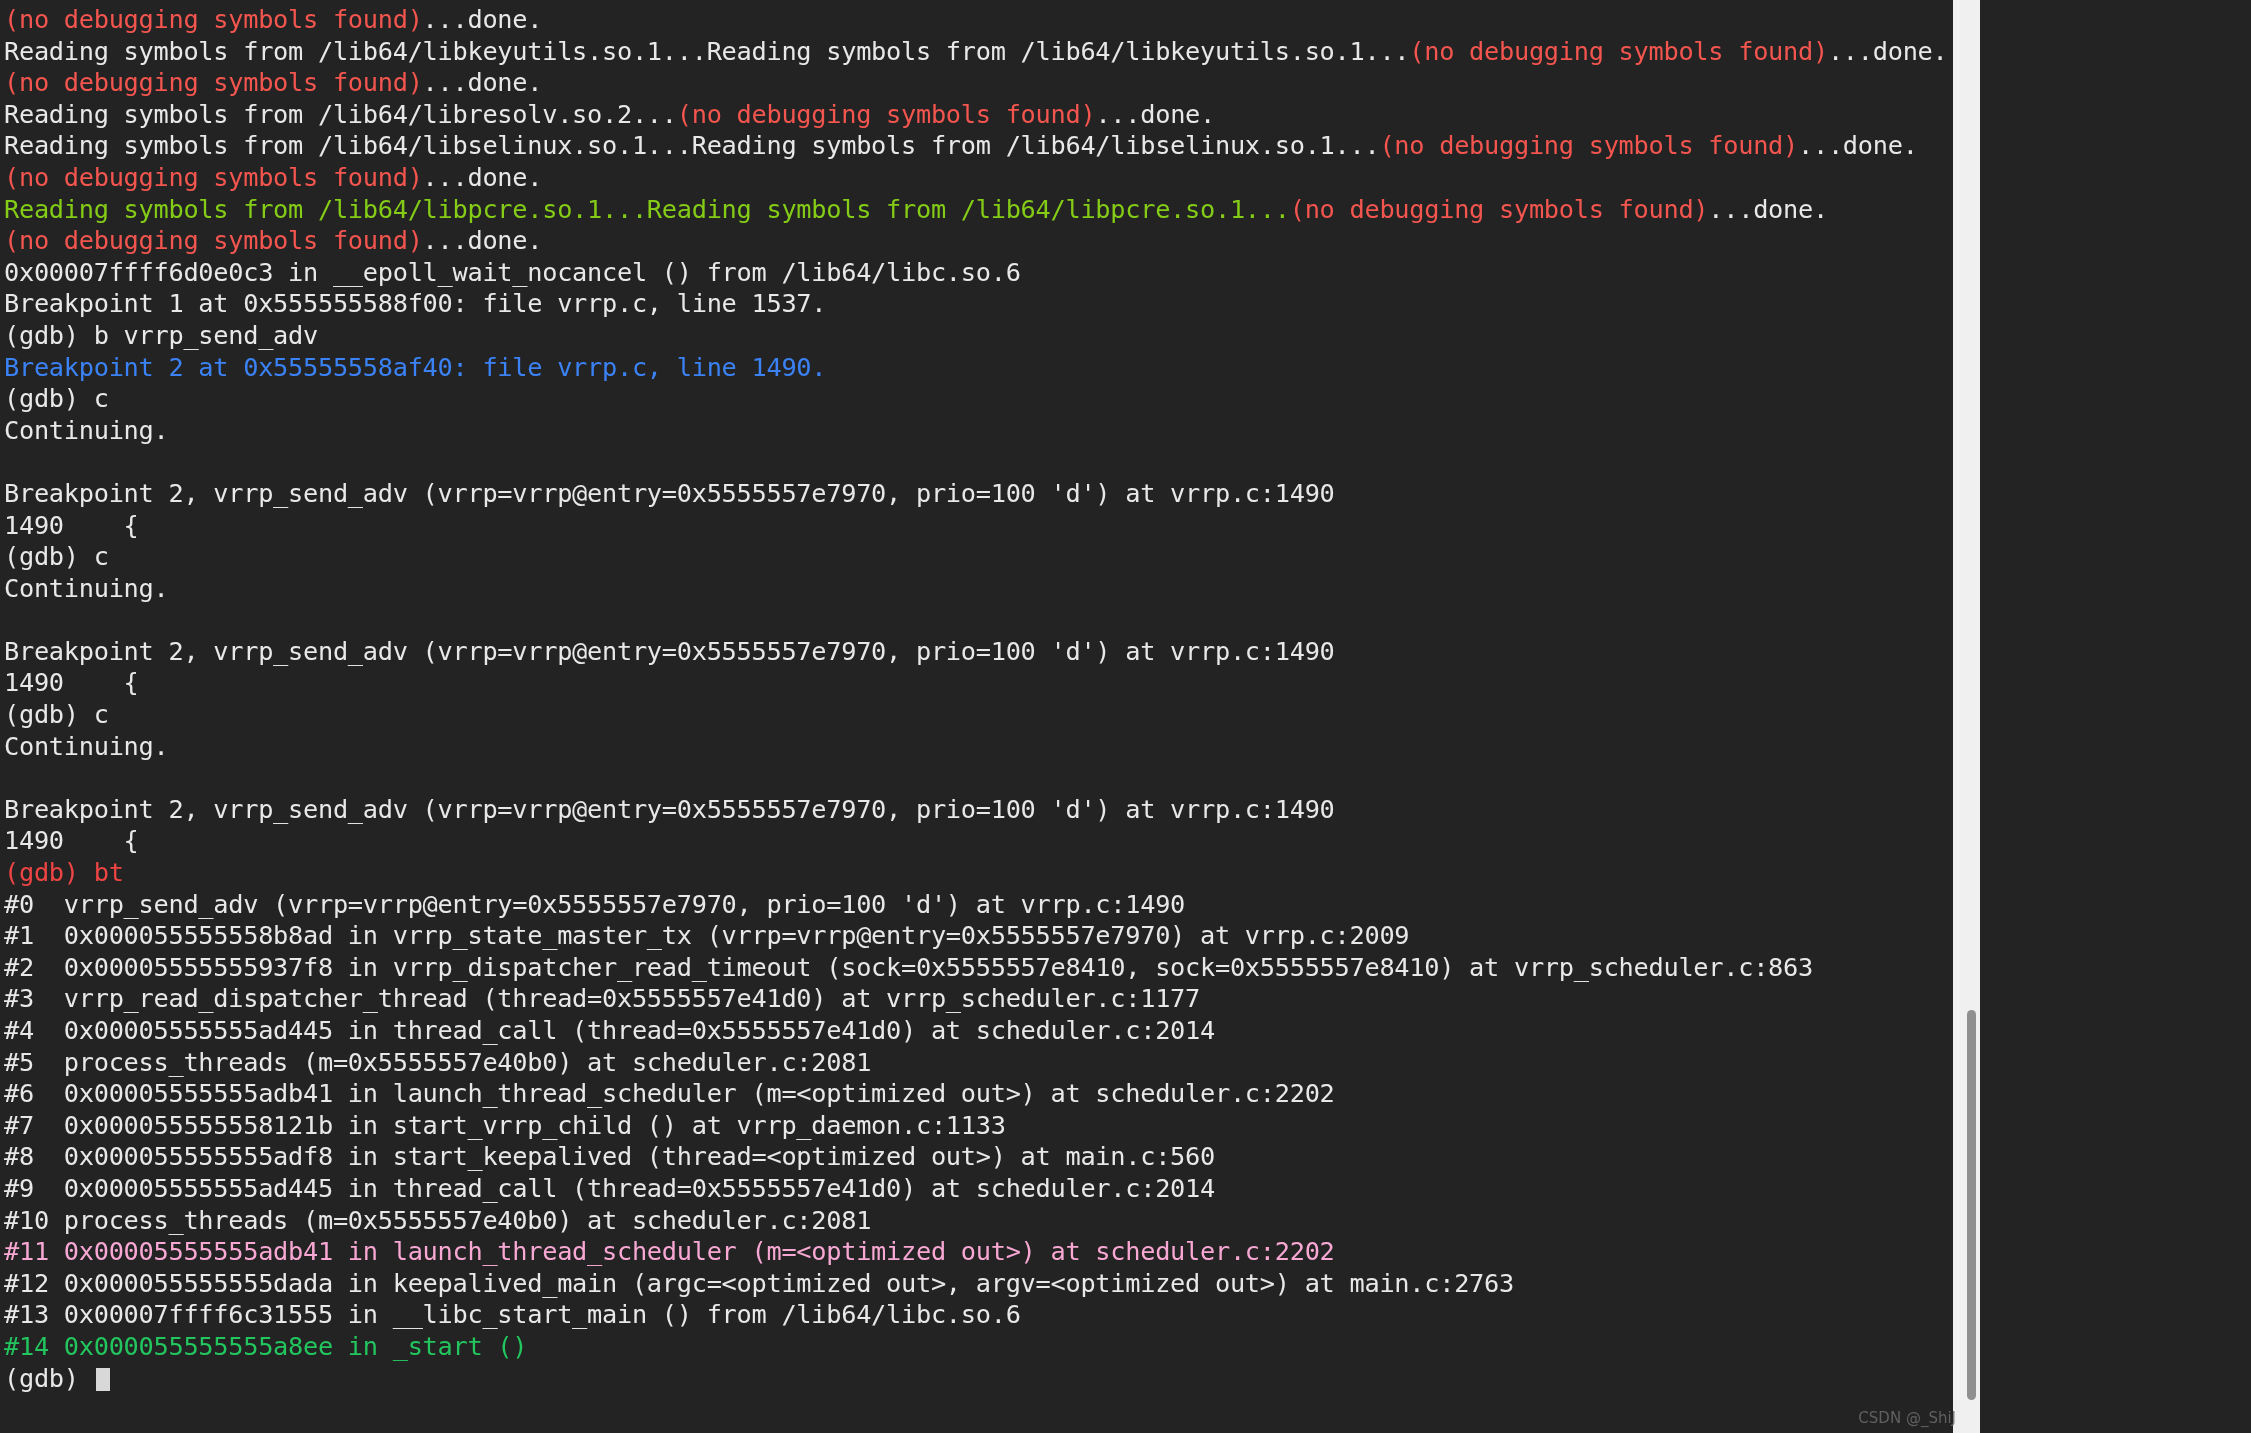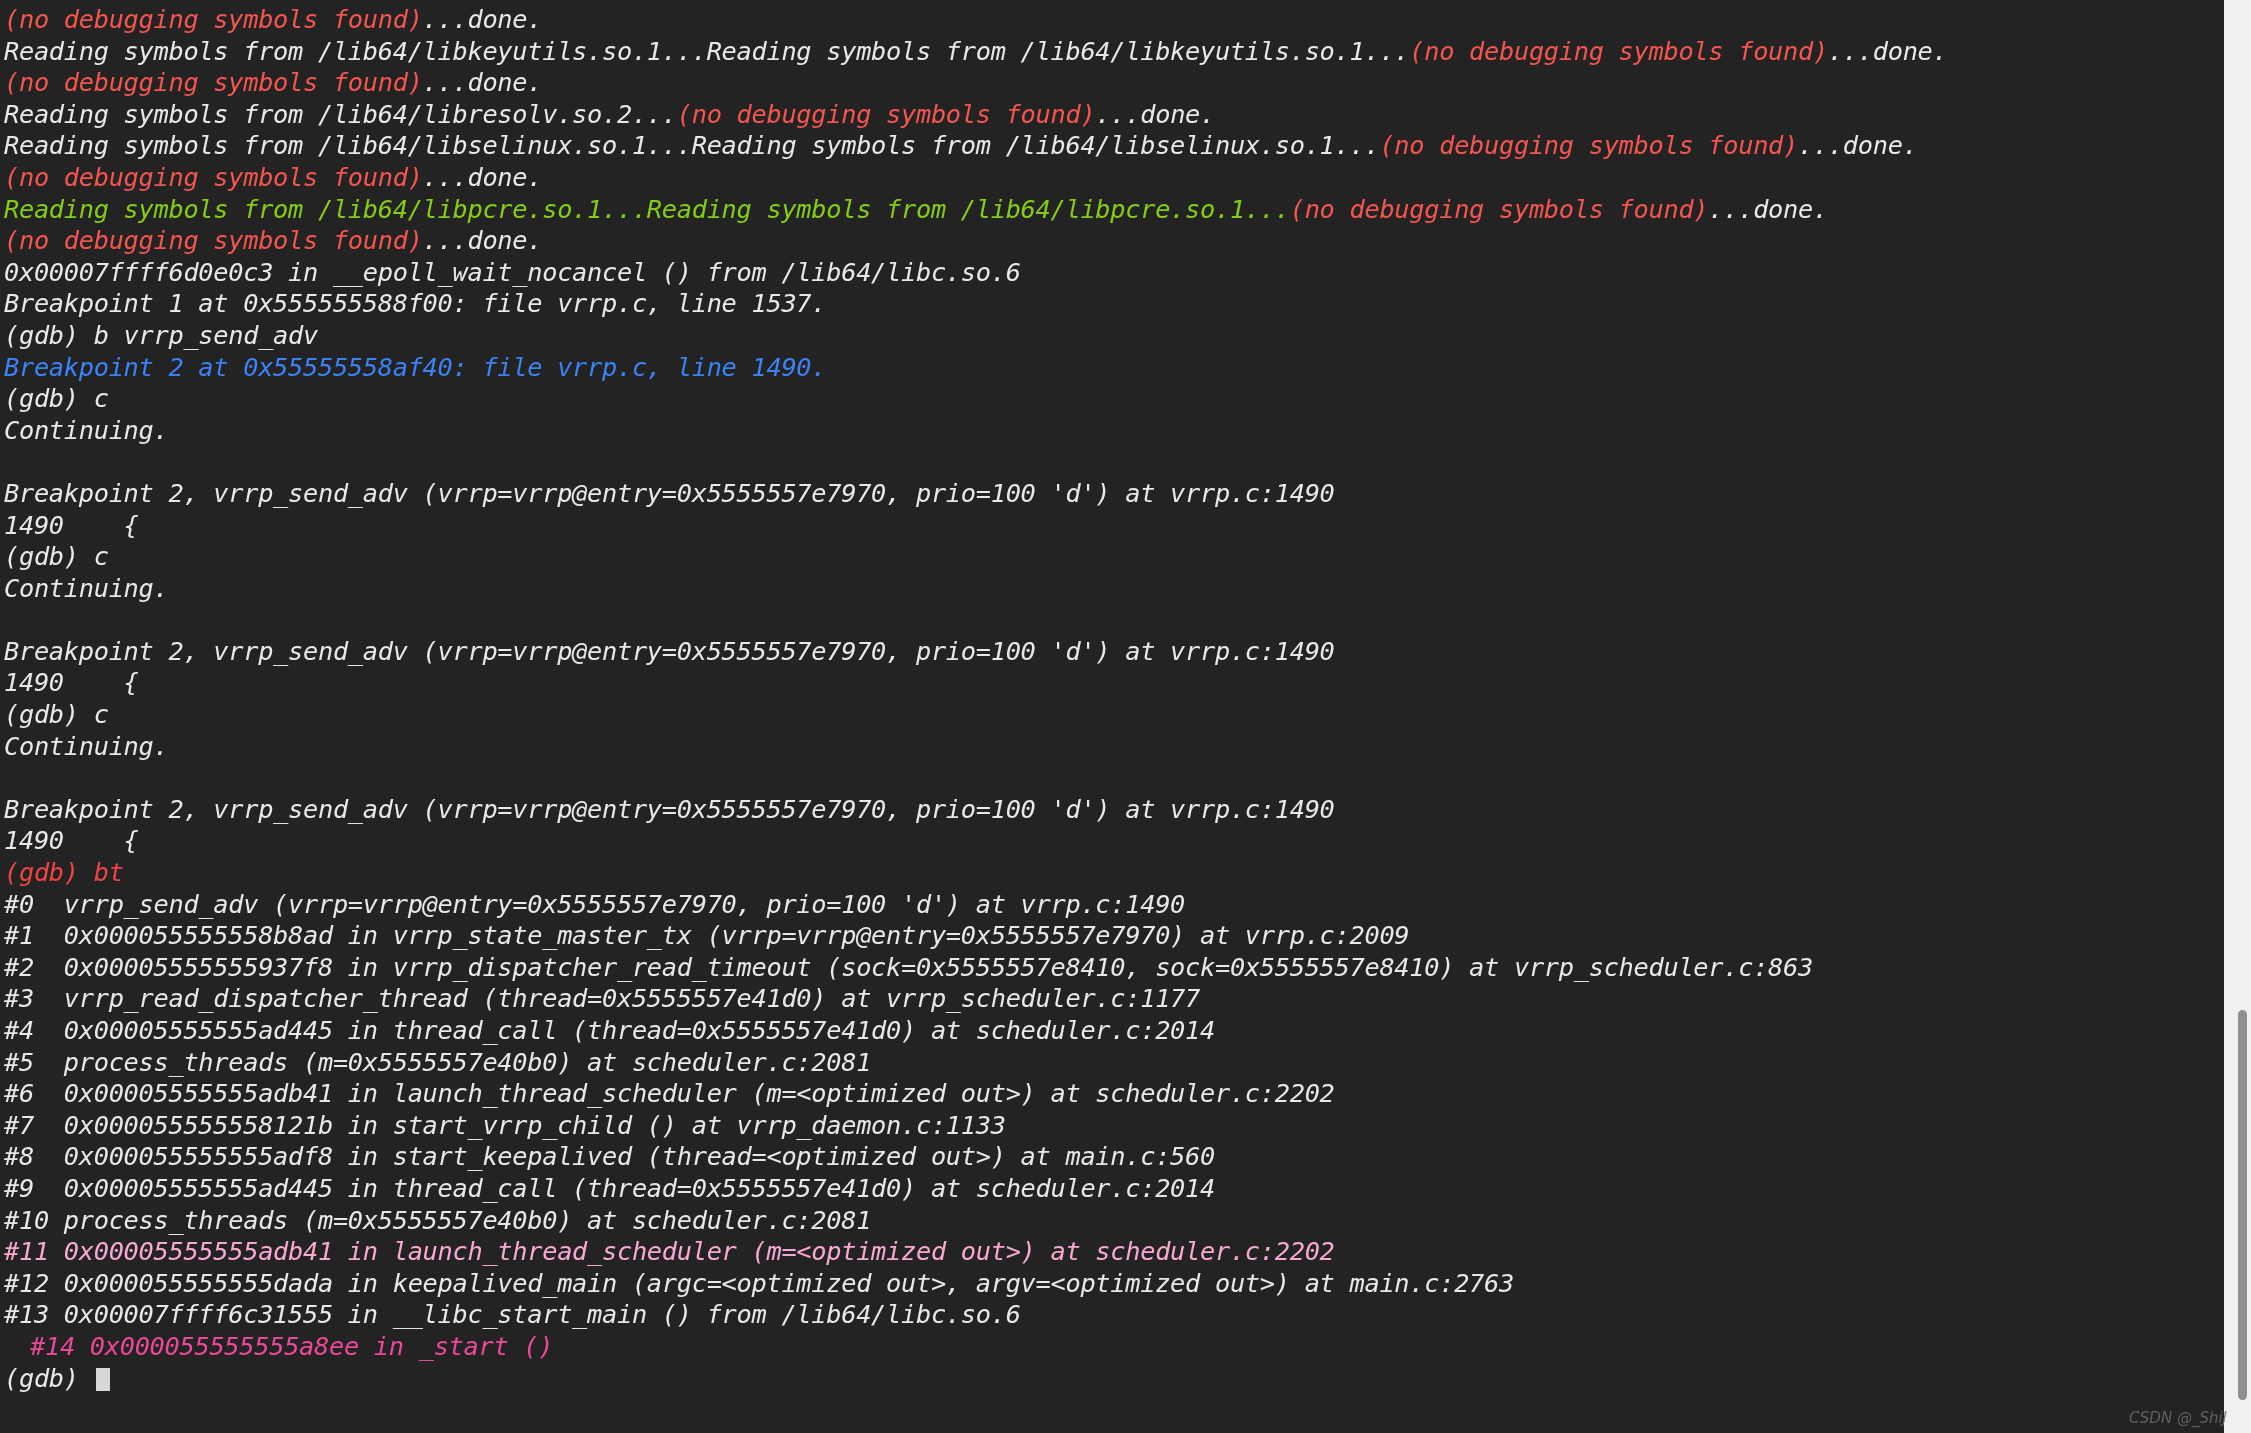--- a/index.html
+++ b/index.html
@@ -8,25 +8,24 @@
     background: #232323;
   }
   body {
     width: 2251px;
     height: 1433px;
     overflow: hidden;
     font-family: "DejaVu Sans Mono", "Liberation Mono", monospace;
   }
   #terminal {
     position: relative;
-    width: 2251px;
+    width: 1980px;
     height: 1433px;
     background: #232323;
     box-sizing: border-box;
-    font-style: italic;
   }
   #screen {
     position: absolute;
     left: 0;
     top: 0;
     width: 2224px;
     height: 1433px;
     padding: 4px 0 0 4px;
     box-sizing: border-box;
     overflow: hidden;
@@ -123,21 +122,21 @@
       <div class="line"><span class="plain" style="color: rgb(232, 232, 232);">#4  0x00005555555ad445 in thread_call (thread=0x5555557e41d0) at scheduler.c:2014</span></div>
       <div class="line"><span class="plain" style="color: rgb(232, 232, 232);">#5  process_threads (m=0x5555557e40b0) at scheduler.c:2081</span></div>
       <div class="line"><span class="plain" style="color: rgb(232, 232, 232);">#6  0x00005555555adb41 in launch_thread_scheduler (m=&lt;optimized out&gt;) at scheduler.c:2202</span></div>
       <div class="line"><span class="plain" style="color: rgb(232, 232, 232);">#7  0x000055555558121b in start_vrrp_child () at vrrp_daemon.c:1133</span></div>
       <div class="line"><span class="plain" style="color: rgb(232, 232, 232);">#8  0x000055555555adf8 in start_keepalived (thread=&lt;optimized out&gt;) at main.c:560</span></div>
       <div class="line"><span class="plain" style="color: rgb(232, 232, 232);">#9  0x00005555555ad445 in thread_call (thread=0x5555557e41d0) at scheduler.c:2014</span></div>
       <div class="line"><span class="plain" style="color: rgb(232, 232, 232);">#10 process_threads (m=0x5555557e40b0) at scheduler.c:2081</span></div>
       <div class="line"><span class="plain" style="color: #f9a8d4;">#11 0x00005555555adb41 in launch_thread_scheduler (m=&lt;optimized out&gt;) at scheduler.c:2202</span></div>
       <div class="line"><span class="plain" style="color: rgb(232, 232, 232);">#12 0x000055555555dada in keepalived_main (argc=&lt;optimized out&gt;, argv=&lt;optimized out&gt;) at main.c:2763</span></div>
       <div class="line"><span class="plain" style="color: rgb(232, 232, 232);">#13 0x00007ffff6c31555 in __libc_start_main () from /lib64/libc.so.6</span></div>
-      <div class="line"><span class="plain" style="color: #ec4899; margin-left: 26px;">#14 0x000055555555a8ee in _start ()</span></div>
+      <div class="line"><span class="plain" style="color: #22c55e;">#14 0x000055555555a8ee in _start ()</span></div>
       <div class="line"><span class="plain" style="color: rgb(232, 232, 232);">(gdb) </span><span class="cursor"></span></div>
     </div>
 
   <div id="scrollbar-track">
     <div id="scrollbar-thumb"></div>
   </div>
 
   <div id="watermark">CSDN @_ShiJ</div>
 </div>
 

